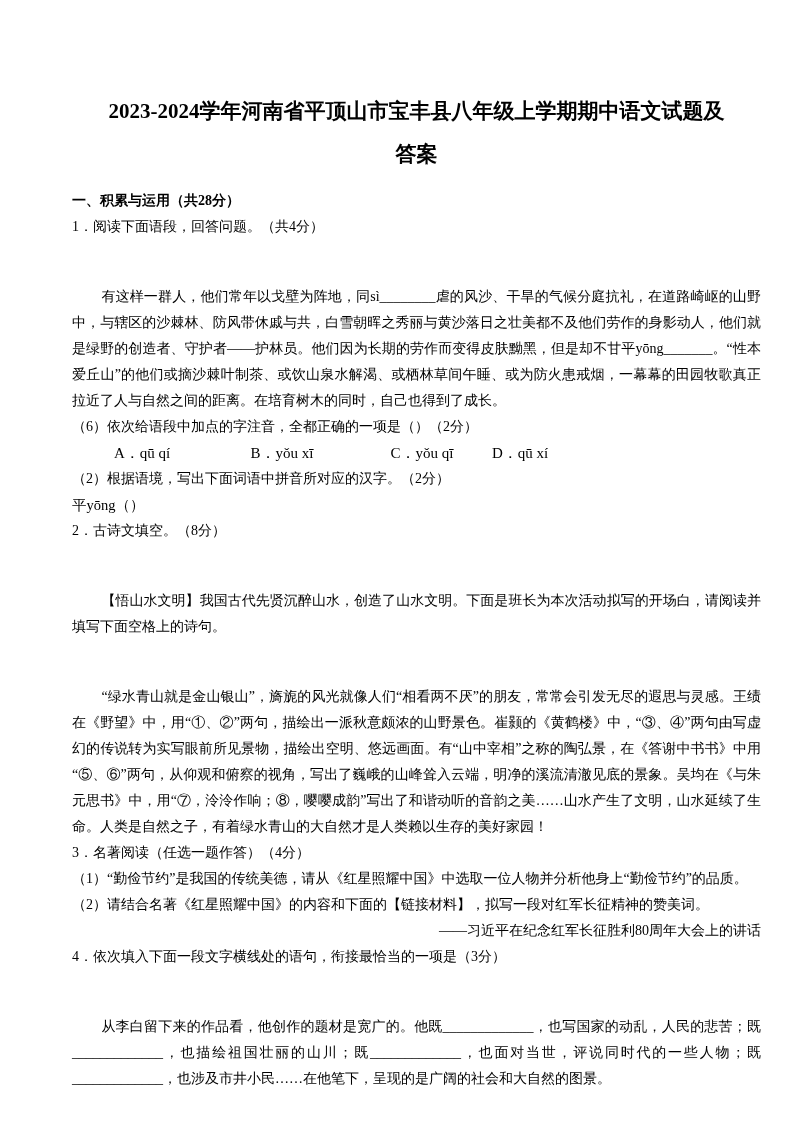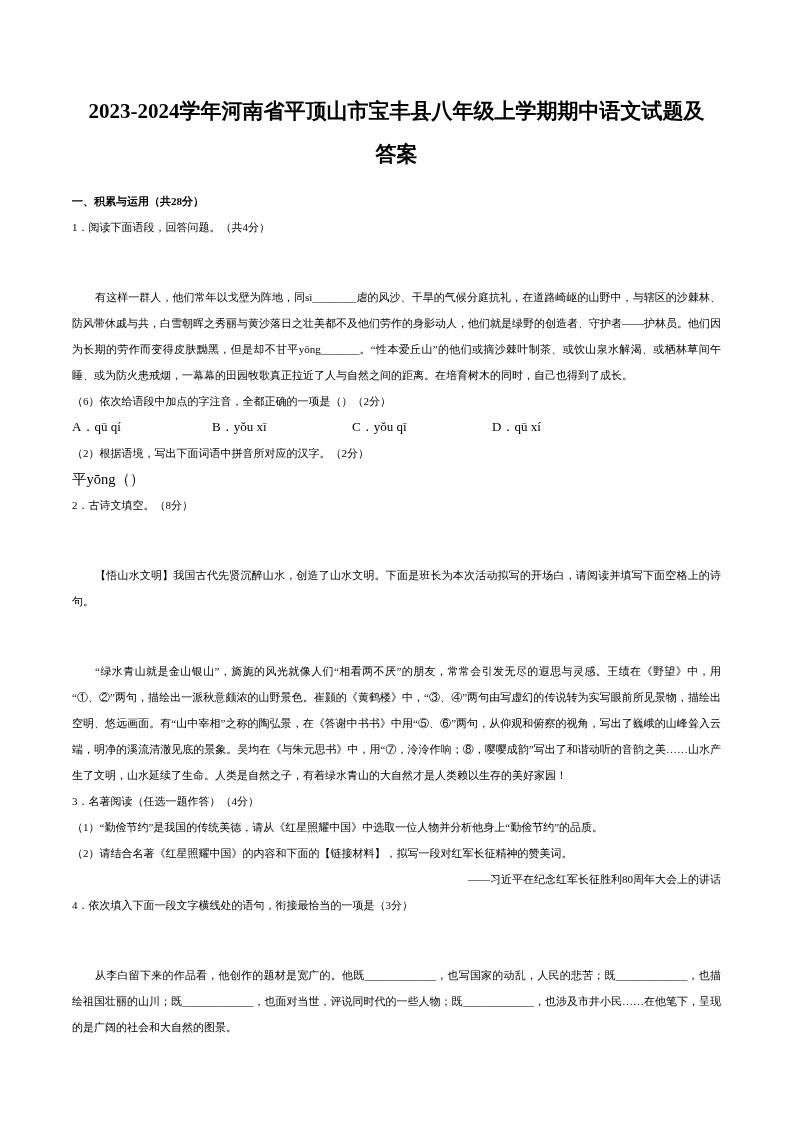--- a/index.html
+++ b/index.html
@@ -5,51 +5,52 @@
   html, body {
     margin: 0;
     padding: 0;
     background: #ffffff;
   }
   .page {
     position: relative;
     width: 793px;
     height: 1122px;
     box-sizing: border-box;
-    padding: 90px 72px 30px 72px;
+    padding: 90px 32px 30px 72px;
     background: #ffffff;
     color: #000000;
     font-family: "Liberation Serif", "DejaVu Serif", serif;
     overflow: hidden;
   }
   .doc-title {
     margin: 0 0 12px 0;
     font-size: 21px;
     font-weight: bold;
     text-align: center;
     line-height: 43px;
   }
   .doc-title .tline { display: block; }
   p {
     margin: 0;
-    font-size: 11px;
+    font-size: 14px;
     line-height: 26px;
     text-align: justify;
   }
   .section-heading {
     font-weight: bold;
   }
   .indent {
     text-indent: 2.1em;
     margin-top: 44px;
   }
   .options-row {
     display: flex;
-    font-size: 13px;
+    font-size: 15px;
     line-height: 26px;
+    text-align: center;
   }
   .options-row .opt {
     display: inline-block;
     width: 140px;
   }
   .options-row .opt.last {
     width: auto;
   }
   .blank-row {
     display: flex;

